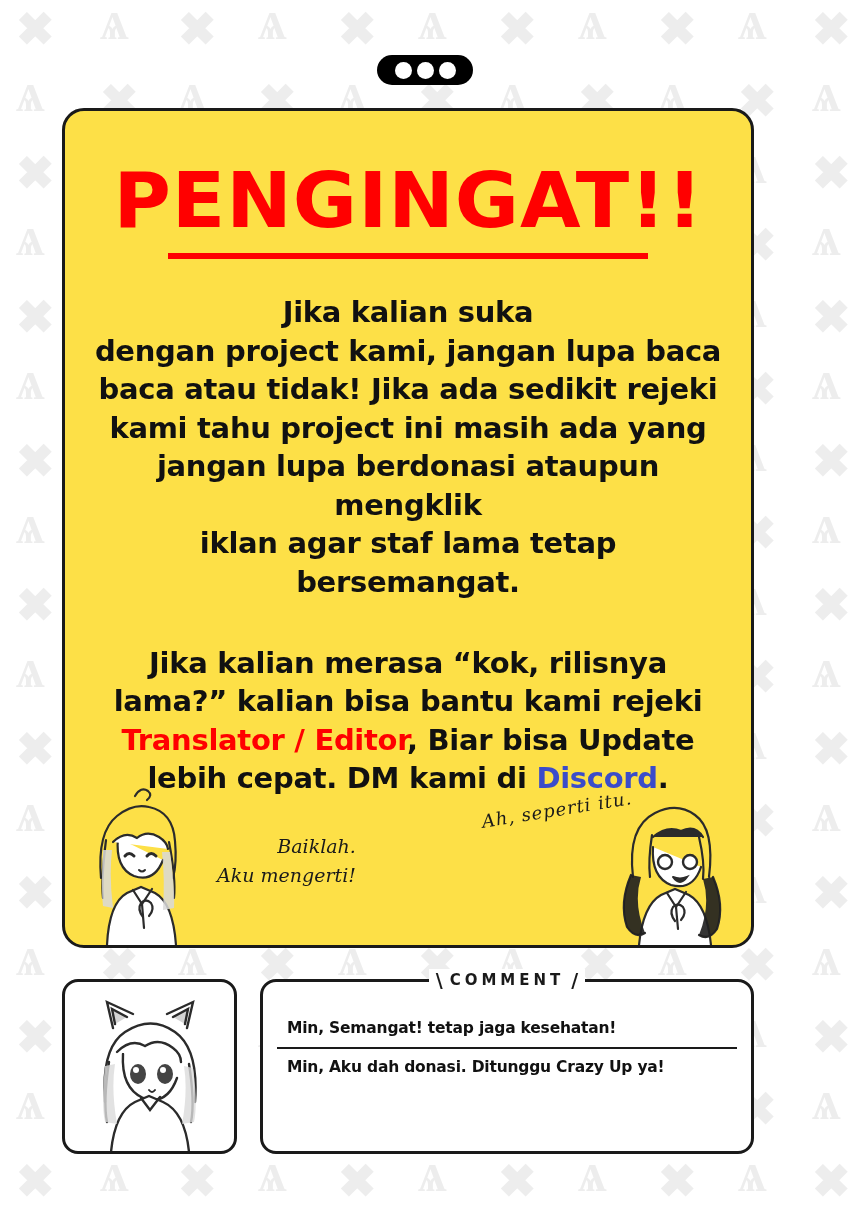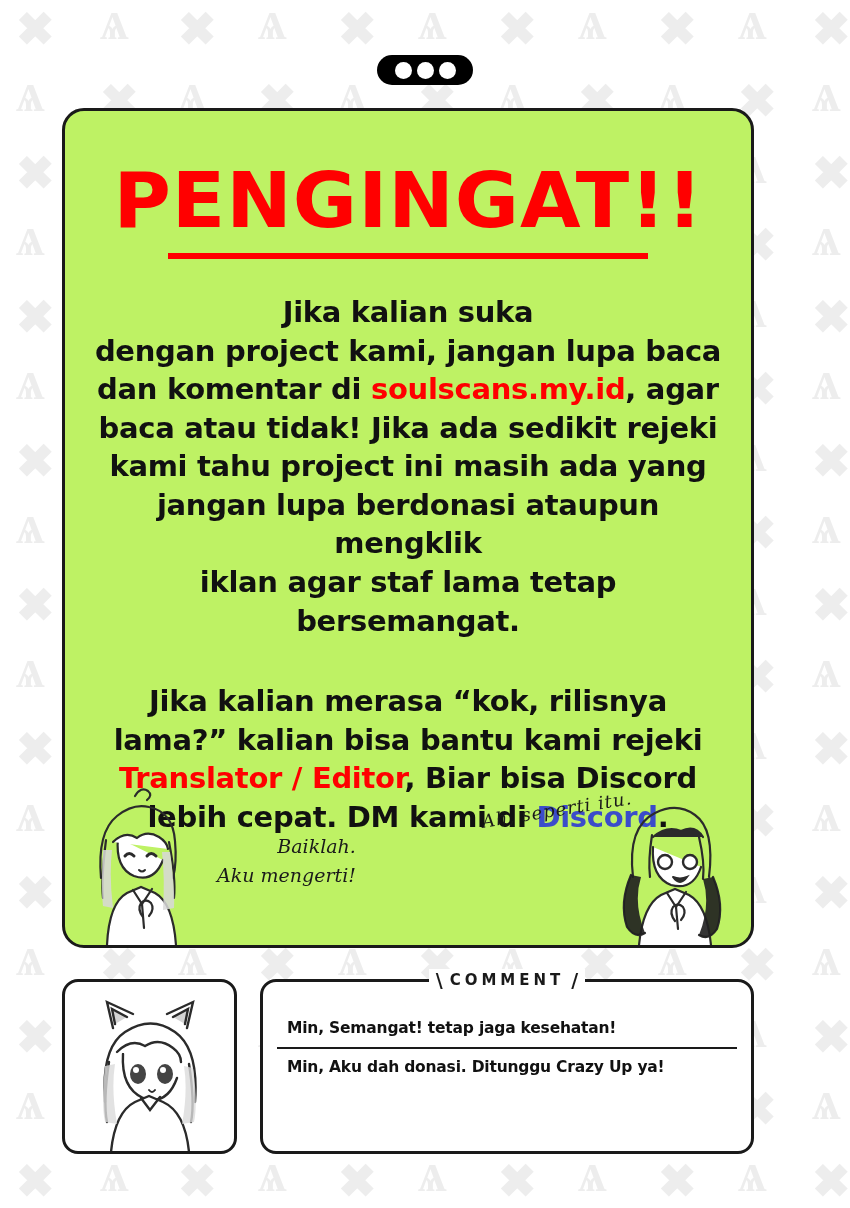--- a/index.html
+++ b/index.html
@@ -63,21 +63,21 @@
     background: #ffffff;
   }
 
   
   #main-panel {
     position: absolute;
     left: 62px;
     top: 108px;
     width: 692px;
     height: 840px;
-    background: #bef264;
+    background: #fde047;
     border: 3px solid #1a1a1a;
     border-radius: 22px;
     z-index: 2;
     box-sizing: border-box;
     overflow: hidden;
   }
 
   #title-block {
     text-align: center;
     margin-top: 52px;
@@ -442,31 +442,30 @@
 <div id="main-panel">
 
   <div id="title-block">
     <div id="reminder-title">PENGINGAT!!</div>
     <div id="title-underline"></div>
   </div>
 
   <div id="para1" class="body-text">
     <div>Jika kalian suka</div>
     <div>dengan project kami, jangan lupa baca</div>
-    <div><span>dan komentar di  </span><span class="hl-red">soulscans.my.id</span><span>, agar</span></div>
     <div>baca atau tidak! Jika ada sedikit rejeki</div>
     <div>kami tahu project ini masih ada yang</div>
     <div>jangan lupa berdonasi ataupun mengklik</div>
     <div>iklan agar staf lama tetap bersemangat.</div>
   </div>
 
   <div id="para2" class="body-text">
     <div>Jika kalian merasa “kok, rilisnya</div>
     <div>lama?” kalian bisa bantu kami rejeki</div>
-    <div><span class="hl-red">Translator / Editor</span><span>, Biar bisa Discord</span></div>
+    <div><span class="hl-red">Translator / Editor</span><span>, Biar bisa Update</span></div>
     <div><span>lebih cepat. DM kami di </span><span class="hl-blue">Discord</span><span>.</span></div>
   </div>
 
   <div id="characters">
 
     <svg id="char-left" class="char-art" viewBox="0 0 140 165">
       <g fill="none" stroke="#2b2b2b" stroke-width="2.2" stroke-linecap="round">
 
         <path d="M62 16 q6 -10 13 -5 q5 4 -1 9"></path>
 

